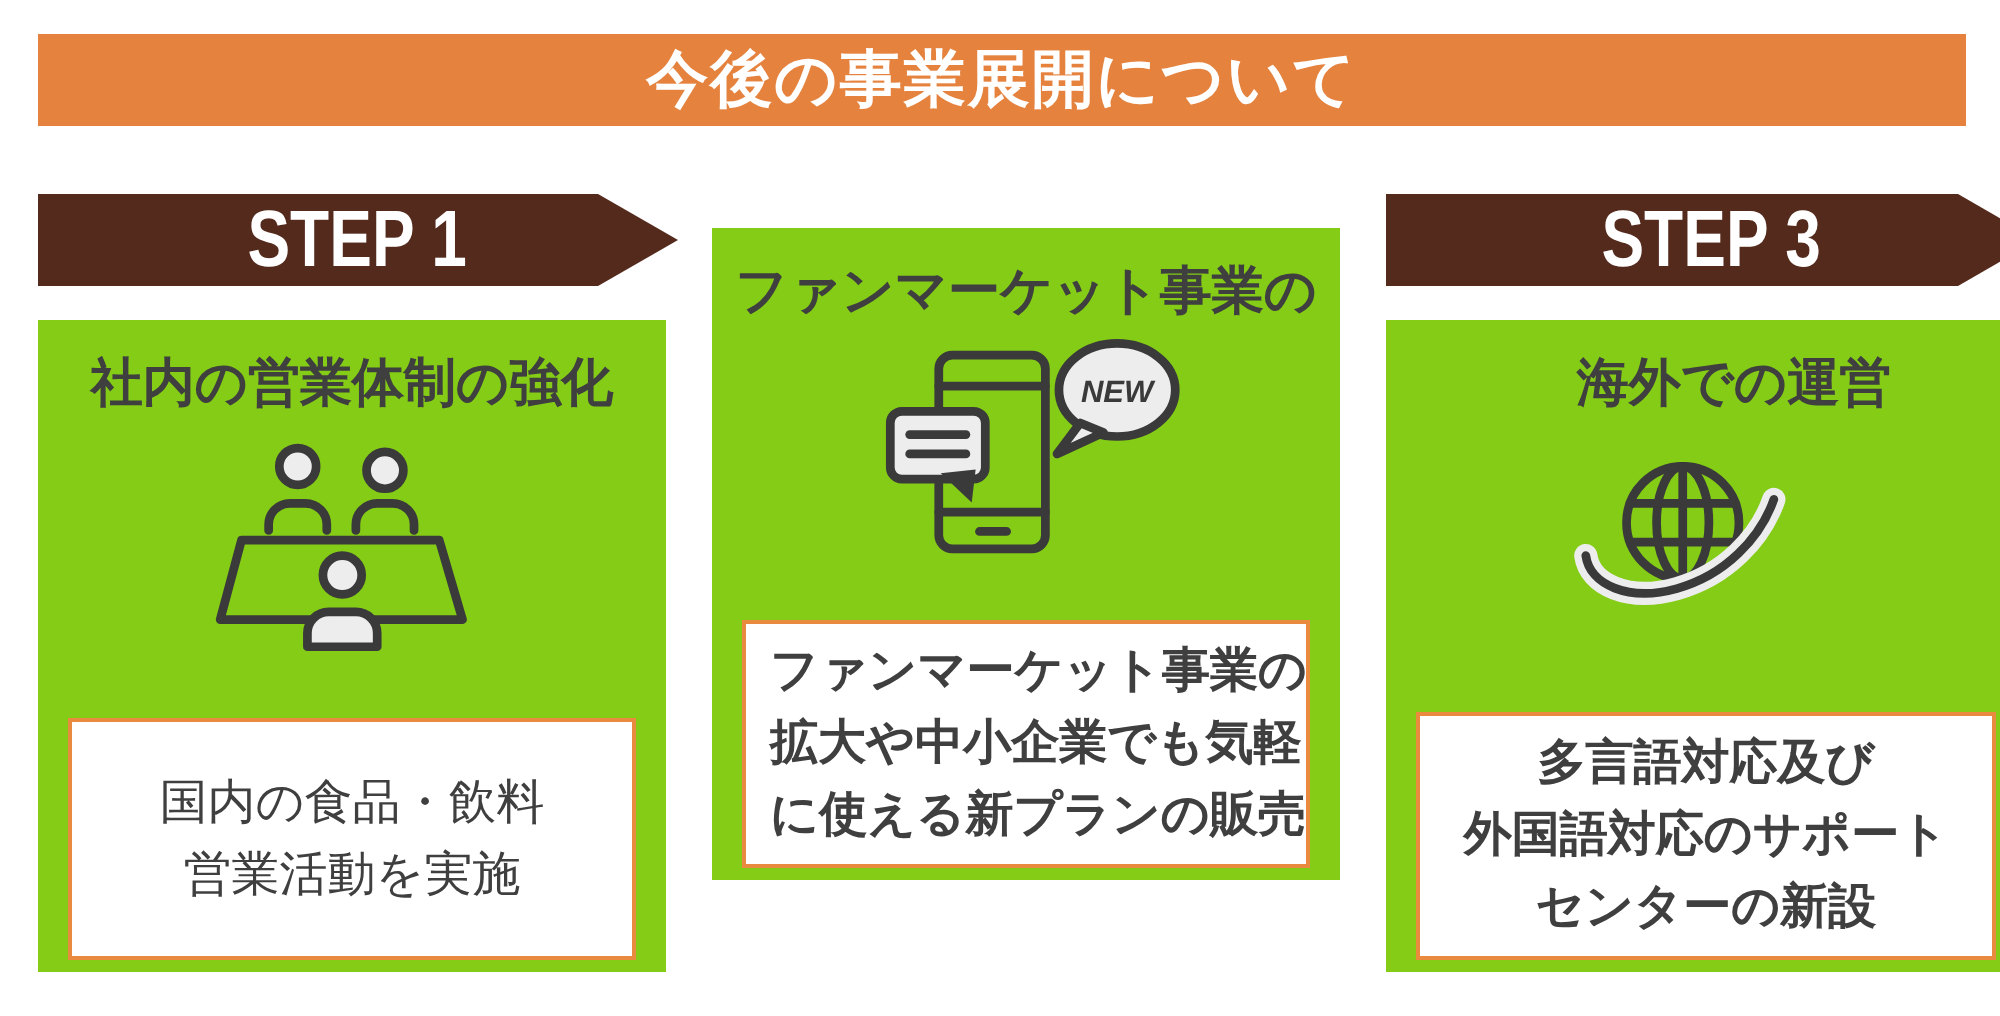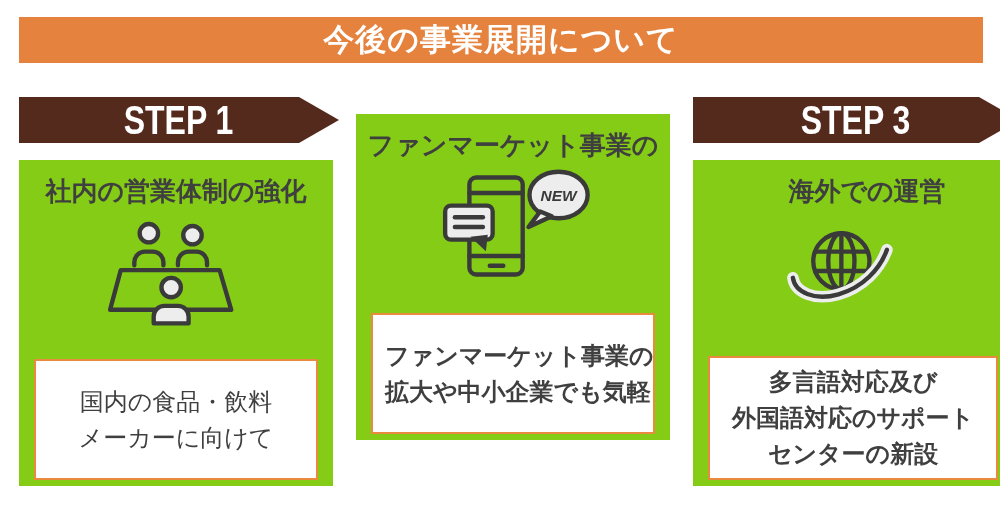--- a/index.html
+++ b/index.html
@@ -80,21 +80,21 @@
             <path class="stroke" d="M47,58 v-3 a11,11 0 0 1 11,-11 h8 a11,11 0 0 1 11,11 v3"></path>
             <circle class="fillbg" cx="107" cy="27" r="9.5"></circle>
             <path class="stroke" d="M92,58 v-3 a11,11 0 0 1 11,-11 h8 a11,11 0 0 1 11,11 v3"></path>
             <path class="stroke" d="M33,63 L135,63 L147,104 L22,104 Z"></path>
             <circle class="fillbg" cx="85" cy="81" r="10"></circle>
             <path class="fillbg" d="M67,118 v-7 a11,11 0 0 1 11,-11 h14 a11,11 0 0 1 11,11 v7 Z"></path>
           </svg>
         </div>
         <div class="desc-box align-center">
           <div class="line">国内の食品・飲料</div>
-          <div class="line">メーカーに向けて</div>
+          <div class="line">営業活動を実施</div>
         </div>
       </div>
     </div>
 
     <div class="step-col">
       <div class="panel">
         <div class="panel-heading">ファンマーケット事業の</div>
         <div class="icon-wrap">
           <svg width="200" height="126" viewBox="0 0 200 130">
             <rect class="stroke" x="55" y="15" width="55" height="100" rx="7"></rect>
@@ -108,20 +108,21 @@
             <g>
               <ellipse class="fillbg" cx="147" cy="33" rx="30" ry="24"></ellipse>
               <path class="fillbg" d="M128,50 L116,66 L140,55 Z"></path>
               <text class="badge-text" x="147" y="39" text-anchor="middle">NEW</text>
             </g>
           </svg>
         </div>
         <div class="desc-box align-left">
           <div class="line">ファンマーケット事業の</div>
           <div class="line">拡大や中小企業でも気軽</div>
+          <div class="line">に使える新プランの販売</div>
         </div>
       </div>
     </div>
 
     <div class="step-col">
       <div class="arrow-banner">
         <span class="step-label">STEP 3</span>
       </div>
       <div class="panel">
         <div class="icon-wrap" style="order:2;">

